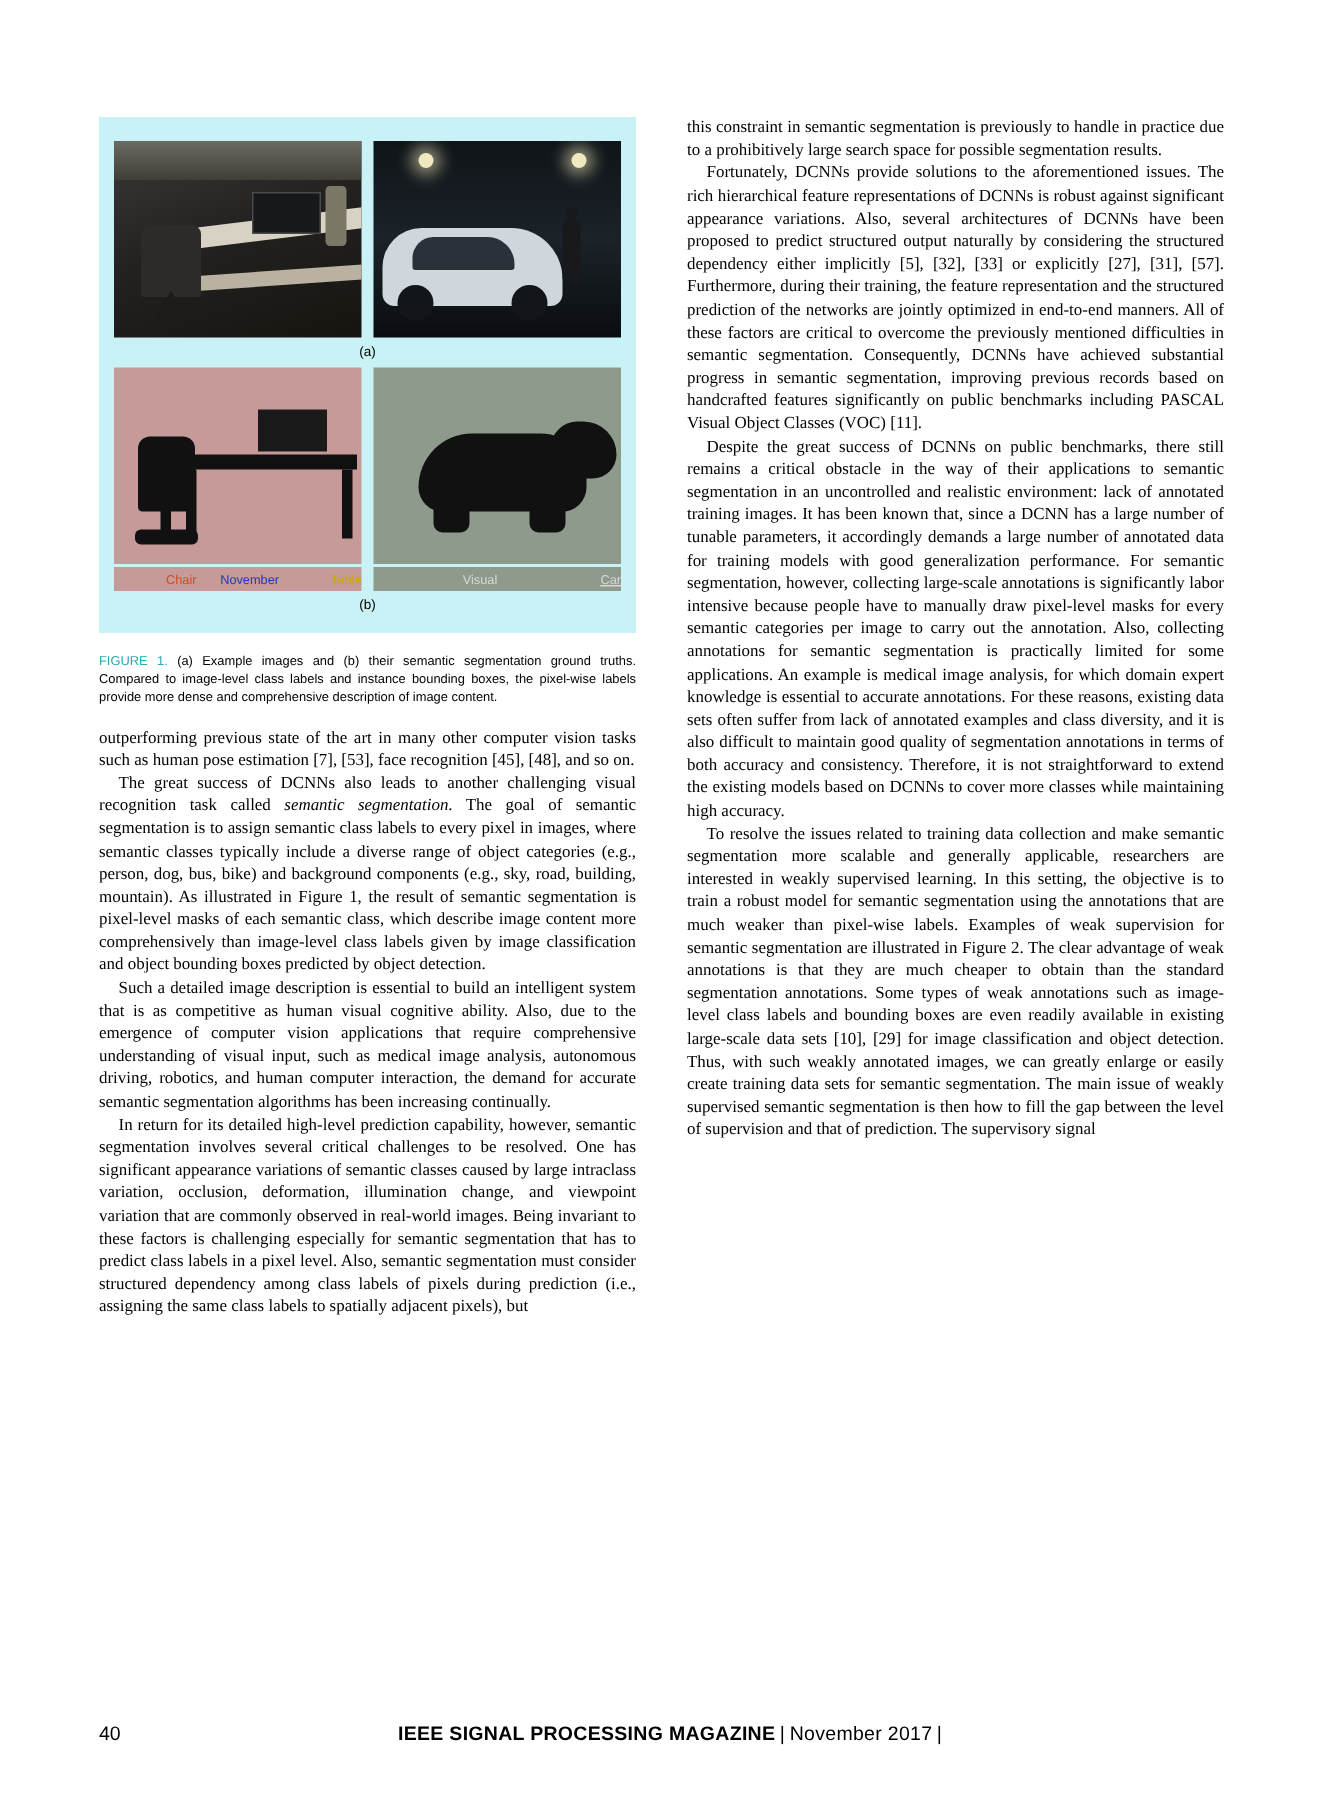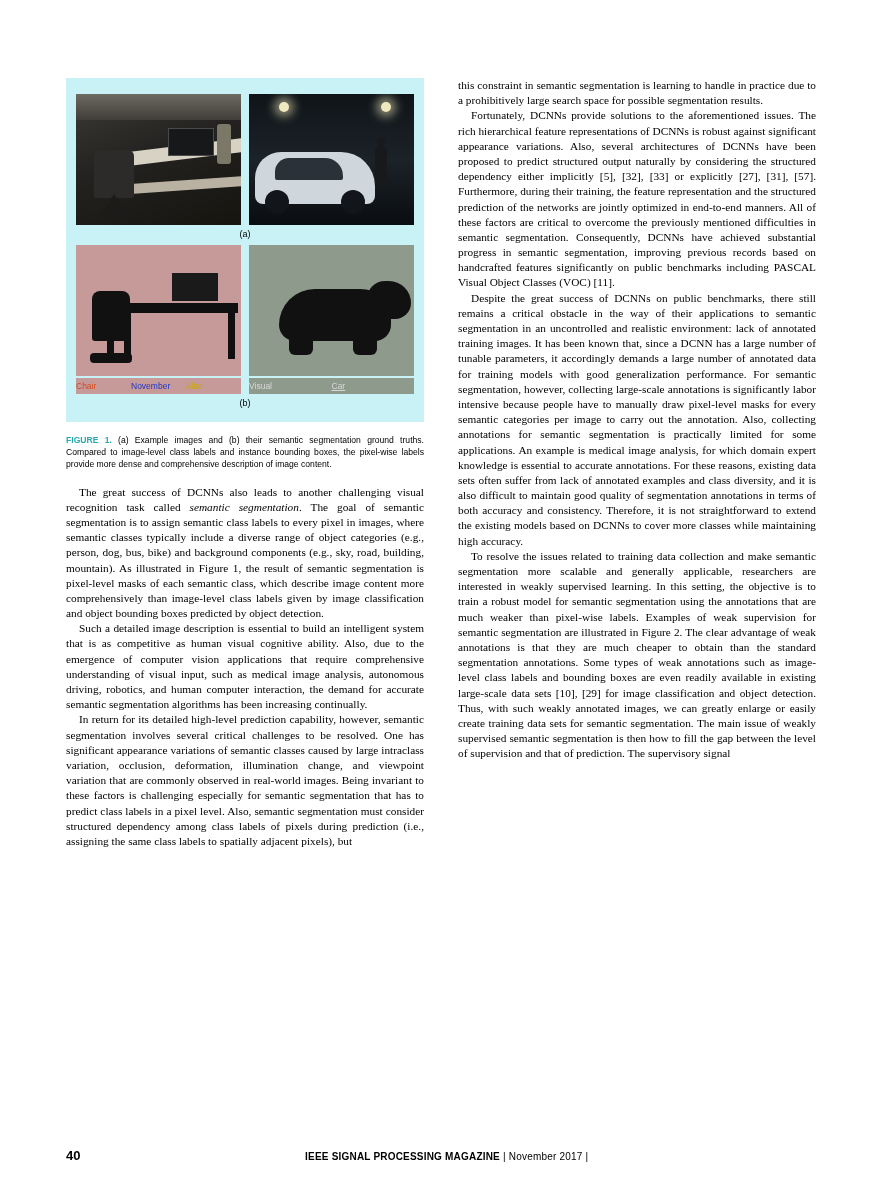--- a/index.html
+++ b/index.html
@@ -163,21 +163,21 @@
     height: 16px;
     display: flex;
     align-items: center;
     font-family: "Liberation Sans", sans-serif;
     font-size: 8.5px;
   }
   .legend-left { background: #c79a9a; }
   .legend-right { background: #8e9b8c; }
   .legend span {
     flex: 1;
-    text-align: left;
+    text-align: right;
   }
   .lg-chair { color: #d14b1f; }
   .lg-monitor { color: #1f35c4; }
   .lg-table { color: #caa800; }
   .lg-person { color: #d8d8d8; }
   .lg-car { color: #d8d8d8; text-decoration: underline; }
 
   .sublabel {
     text-align: center;
     font-family: "Liberation Sans", sans-serif;
@@ -188,21 +188,21 @@
   .caption {
     font-family: "Liberation Sans", sans-serif;
     font-size: 8.6px;
     line-height: 1.42;
     color: #000;
     margin-top: 12px;
     text-align: justify;
   }
   .caption .figlabel {
     color: #27a9b4;
-    font-weight: bold;
+    font-weight: normal;
     margin-top: 20px;
   }
 
   .body-text {
     font-size: 11.3px;
     line-height: 1.345;
     text-align: justify;
     hyphens: auto;
   }
   .body-text p {
@@ -220,28 +220,28 @@
   .footer {
     position: absolute;
     left: 66px;
     top: 1148px;
     width: 750px;
     display: flex;
     align-items: baseline;
   }
   .folio {
     font-family: "Liberation Sans", sans-serif;
-    font-weight: bold;
+    font-weight: normal;
     font-size: 13px;
   }
   .footer-center {
     flex: 1;
     text-align: center;
     font-family: "Liberation Sans", sans-serif;
-    font-size: 10px;
+    font-size: 13px;
     letter-spacing: .2px;
   }
   .footer-center .jrnl { font-weight: bold; }
   .footer-center .bar { color: #000; padding: 0 3px; }
 </style>
 </head>
 <body>
 
 <div class="page">
 
@@ -286,46 +286,47 @@
             <div class="b-head"></div>
             <div class="b-leg1"></div>
             <div class="b-leg2"></div>
           </div>
         </div>
 
         <div class="legend-row">
           <div class="legend legend-left">
             <span class="lg-chair">Chair</span>
             <span class="lg-monitor">November</span>
-            <span class="lg-table">Also</span>
+            <span class="lg-table">Table</span>
           </div>
           <div class="legend legend-right">
             <span class="lg-person">Visual</span>
             <span class="lg-car">Car</span>
           </div>
         </div>
 
         <div class="sublabel">(b)</div>
       </div>
     </div>
 
     <div class="caption">
       <span class="figlabel">FIGURE 1.</span><span> (a) Example images and (b) their semantic segmentation ground truths. Compared to image-level class labels and instance bounding boxes, the pixel-wise labels provide more dense and comprehensive description of image content.</span>
     </div>
 
     <div class="body-text">
+      <p class="first">outperforming previous state of the art in many other computer vision tasks such as human pose estimation [7], [53], face recognition [45], [48], and so on.</p>
       <p>The great success of DCNNs also leads to another challenging visual recognition task called <em>semantic segmentation</em>. The goal of semantic segmentation is to assign semantic class labels to every pixel in images, where semantic classes typically include a diverse range of object categories (e.g., person, dog, bus, bike) and background components (e.g., sky, road, building, mountain). As illustrated in Figure 1, the result of semantic segmentation is pixel-level masks of each semantic class, which describe image content more comprehensively than image-level class labels given by image classification and object bounding boxes predicted by object detection.</p>
       <p>Such a detailed image description is essential to build an intelligent system that is as competitive as human visual cognitive ability. Also, due to the emergence of computer vision applications that require comprehensive understanding of visual input, such as medical image analysis, autonomous driving, robotics, and human computer interaction, the demand for accurate semantic segmentation algorithms has been increasing continually.</p>
       <p>In return for its detailed high-level prediction capability, however, semantic segmentation involves several critical challenges to be resolved. One has significant appearance variations of semantic classes caused by large intraclass variation, occlusion, deformation, illumination change, and viewpoint variation that are commonly observed in real-world images. Being invariant to these factors is challenging especially for semantic segmentation that has to predict class labels in a pixel level. Also, semantic segmentation must consider structured dependency among class labels of pixels during prediction (i.e., assigning the same class labels to spatially adjacent pixels), but</p>
     </div>
   </div>
 
   <div class="col col-right">
     <div class="body-text">
-      <p class="first">this constraint in semantic segmentation is learning to handle in practice due to a prohibitively large search space for possible segmentation results.</p>
+      <p class="first">this constraint in semantic segmentation is previously to handle in practice due to a prohibitively large search space for possible segmentation results.</p>
       <p>Fortunately, DCNNs provide solutions to the aforementioned issues. The rich hierarchical feature representations of DCNNs is robust against significant appearance variations. Also, several architectures of DCNNs have been proposed to predict structured output naturally by considering the structured dependency either implicitly [5], [32], [33] or explicitly [27], [31], [57]. Furthermore, during their training, the feature representation and the structured prediction of the networks are jointly optimized in end-to-end manners. All of these factors are critical to overcome the previously mentioned difficulties in semantic segmentation. Consequently, DCNNs have achieved substantial progress in semantic segmentation, improving previous records based on handcrafted features significantly on public benchmarks including PASCAL Visual Object Classes (VOC) [11].</p>
       <p>Despite the great success of DCNNs on public benchmarks, there still remains a critical obstacle in the way of their applications to semantic segmentation in an uncontrolled and realistic environment: lack of annotated training images. It has been known that, since a DCNN has a large number of tunable parameters, it accordingly demands a large number of annotated data for training models with good generalization performance. For semantic segmentation, however, collecting large-scale annotations is significantly labor intensive because people have to manually draw pixel-level masks for every semantic categories per image to carry out the annotation. Also, collecting annotations for semantic segmentation is practically limited for some applications. An example is medical image analysis, for which domain expert knowledge is essential to accurate annotations. For these reasons, existing data sets often suffer from lack of annotated examples and class diversity, and it is also difficult to maintain good quality of segmentation annotations in terms of both accuracy and consistency. Therefore, it is not straightforward to extend the existing models based on DCNNs to cover more classes while maintaining high accuracy.</p>
       <p>To resolve the issues related to training data collection and make semantic segmentation more scalable and generally applicable, researchers are interested in weakly supervised learning. In this setting, the objective is to train a robust model for semantic segmentation using the annotations that are much weaker than pixel-wise labels. Examples of weak supervision for semantic segmentation are illustrated in Figure 2. The clear advantage of weak annotations is that they are much cheaper to obtain than the standard segmentation annotations. Some types of weak annotations such as image-level class labels and bounding boxes are even readily available in existing large-scale data sets [10], [29] for image classification and object detection. Thus, with such weakly annotated images, we can greatly enlarge or easily create training data sets for semantic segmentation. The main issue of weakly supervised semantic segmentation is then how to fill the gap between the level of supervision and that of prediction. The supervisory signal</p>
     </div>
   </div>
 
   <div class="footer">
     <div class="folio">40</div>
     <div class="footer-center">
       <span class="jrnl">IEEE SIGNAL PROCESSING MAGAZINE</span><span class="bar">|</span><span>November 2017</span><span class="bar">|</span>

